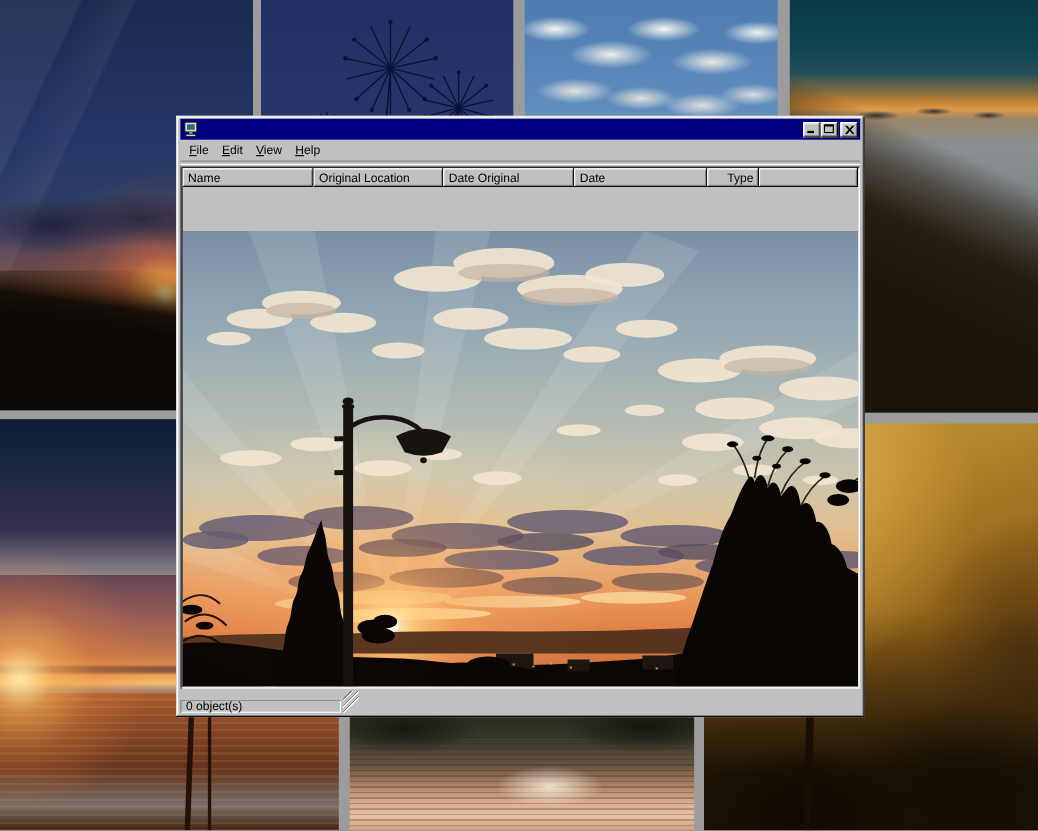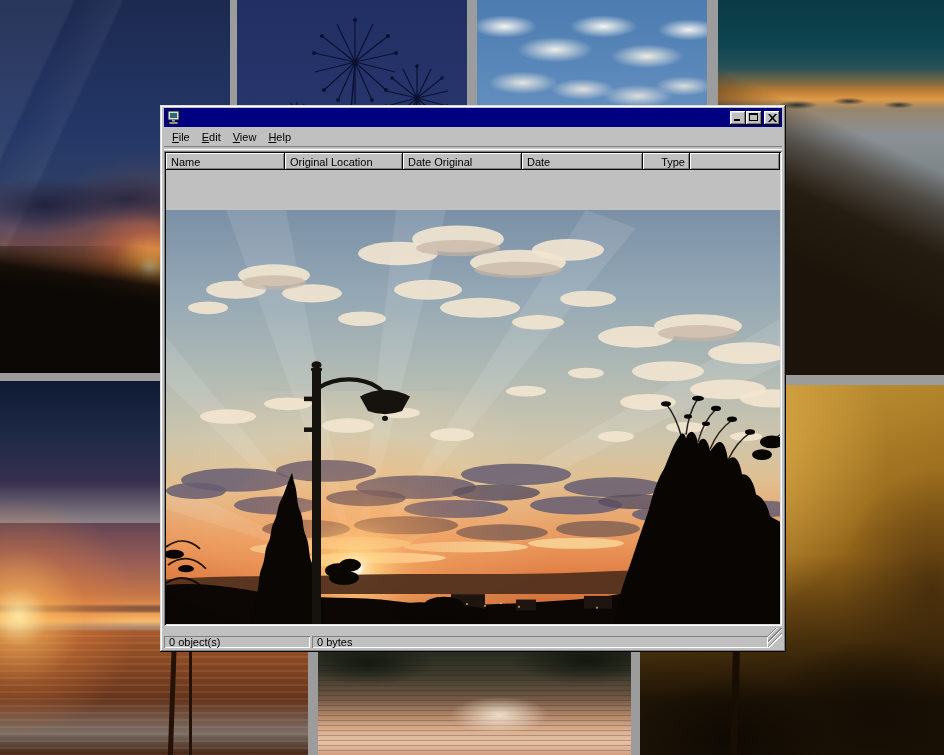--- a/index.html
+++ b/index.html
@@ -407,20 +407,17 @@
           </g>
           <path d="M153,196 C170,184 196,184 212,196 C218,201 220,205 221,209" fill="none" stroke="#16120e" stroke-width="4.5"></path>
         </svg>
       </div>
     </div>
 
     <div class="statusbar">
       <div class="spanel p1">
           <span>0 object(s)</span>
         </div>
-      <div class="spanel p2">
-          <span>0 bytes</span>
-        </div>
       <div class="grip"></div>
     </div>
 
   </div>
 </div>
 
 </body></html>

